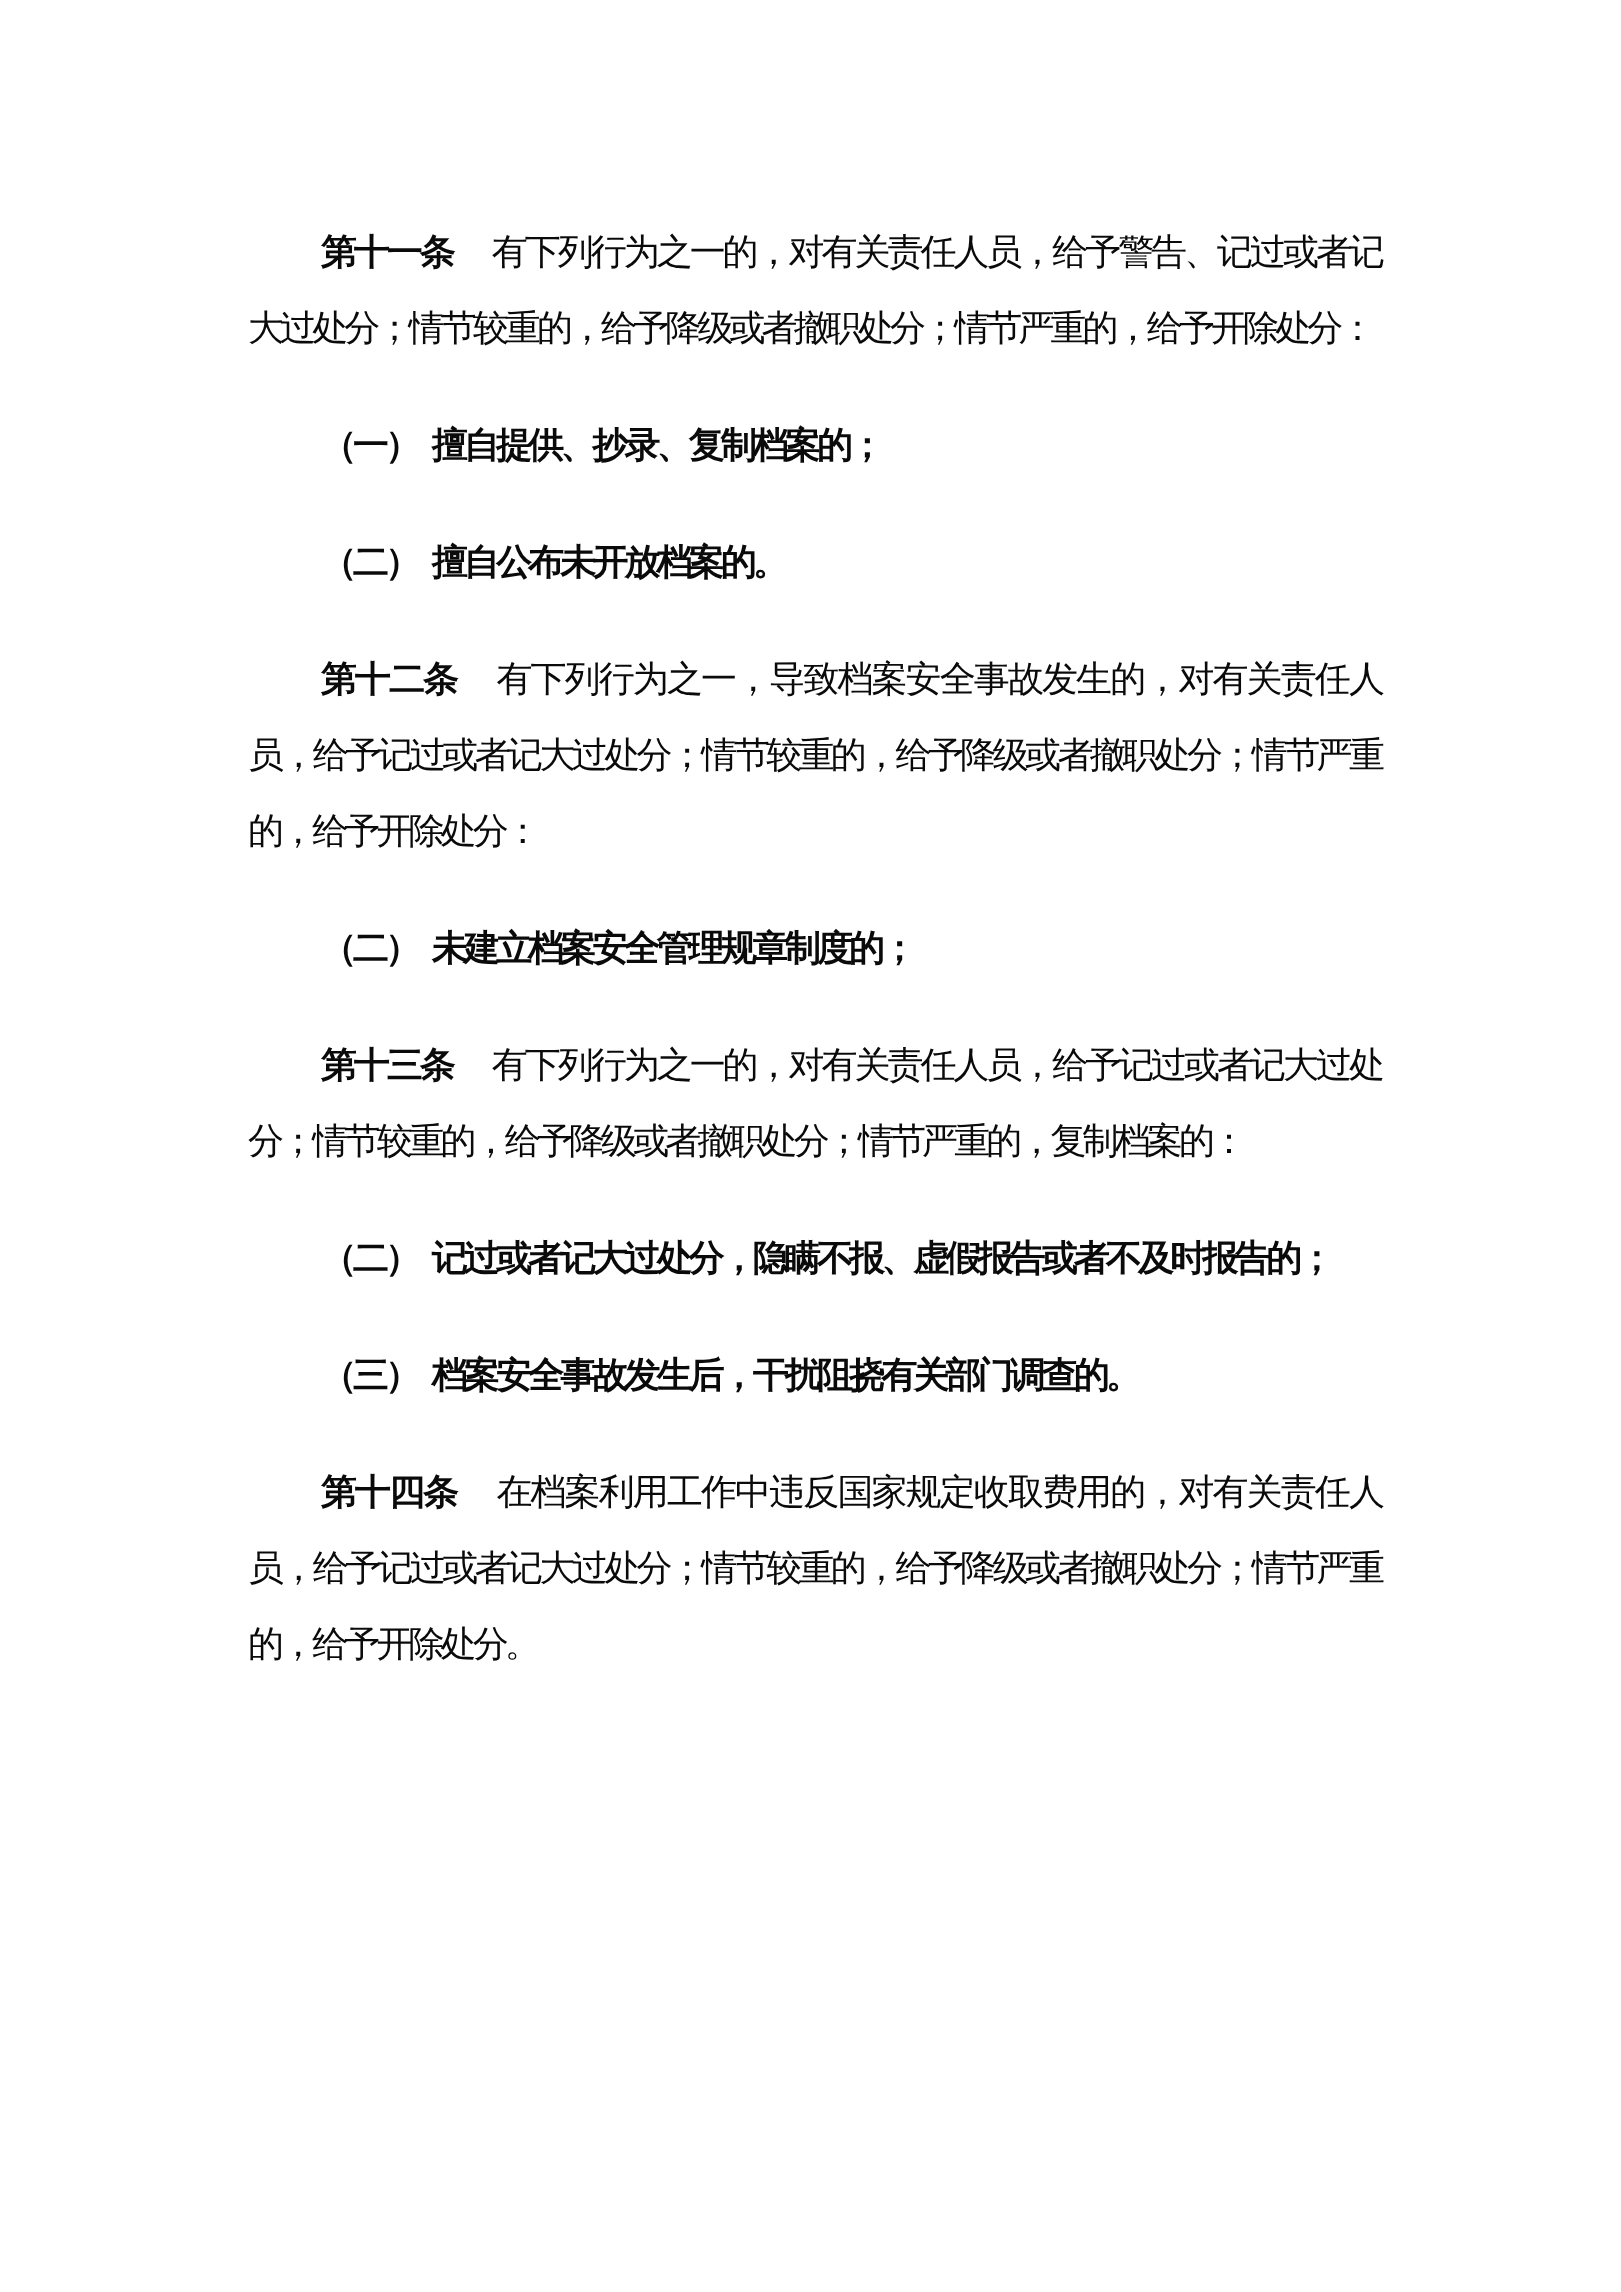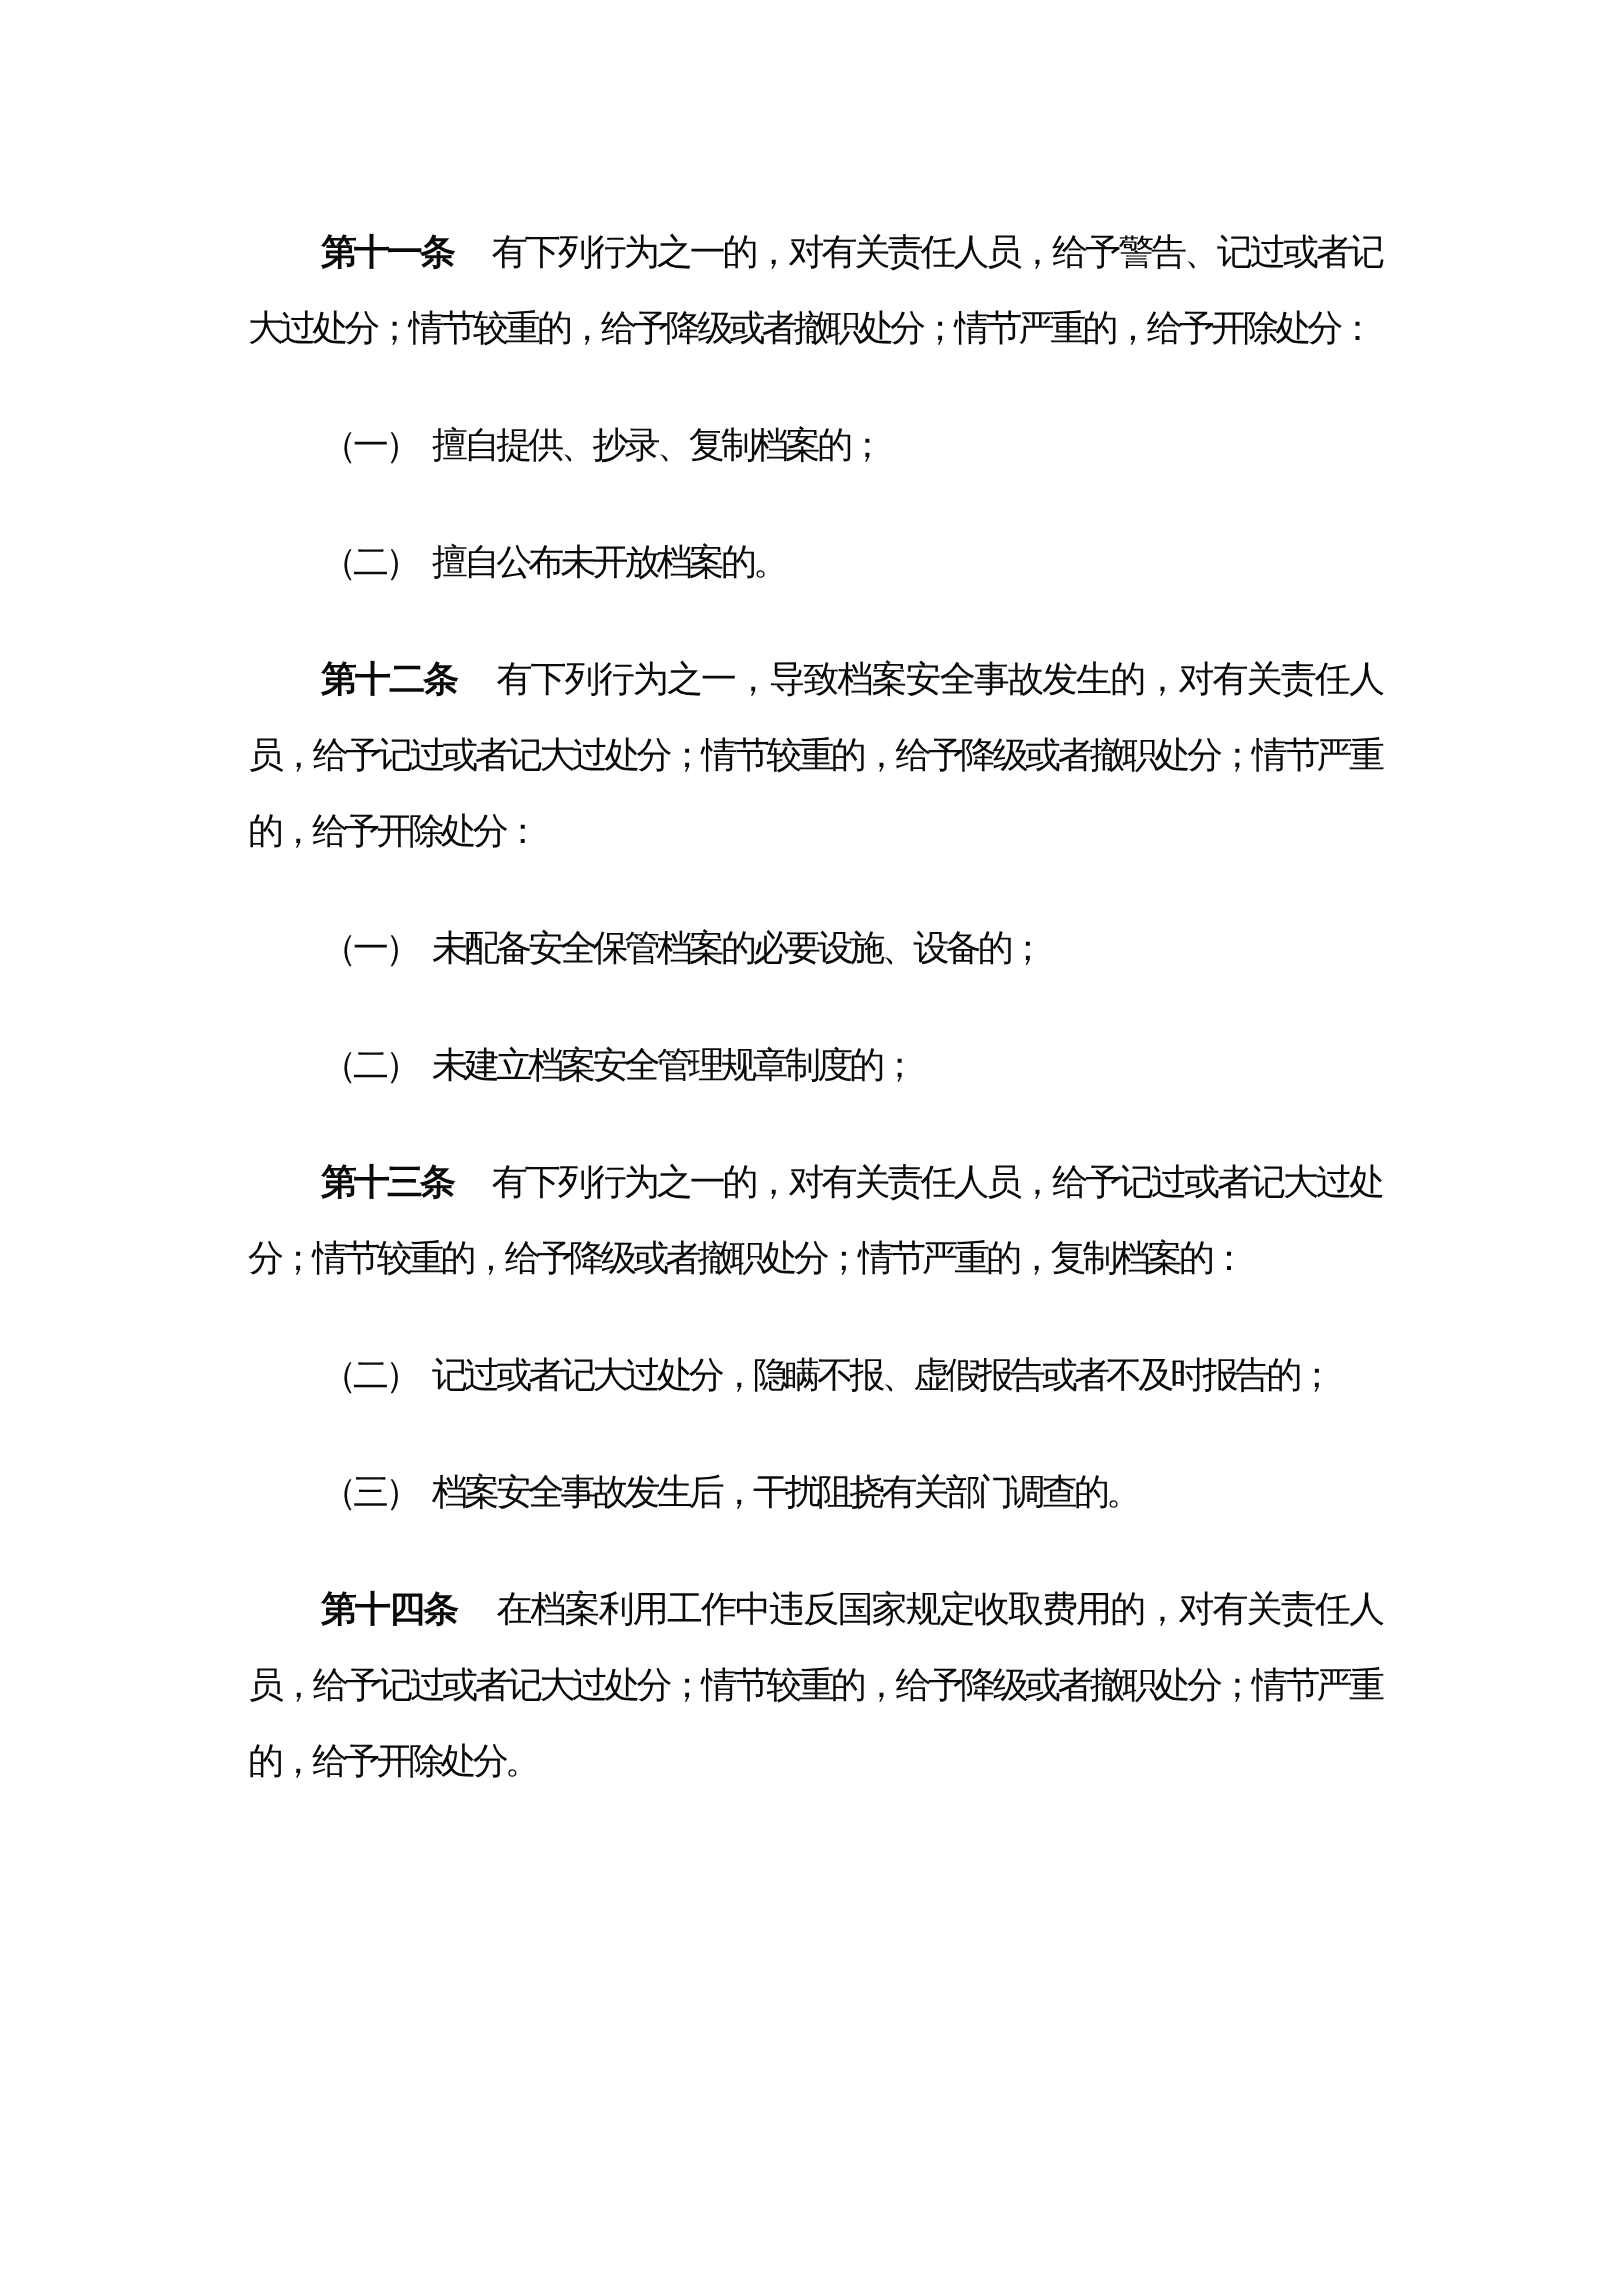--- a/index.html
+++ b/index.html
@@ -29,39 +29,39 @@
     line-height: 76px;
     letter-spacing: -3.9px;
     text-align: justify;
     text-indent: 2em;
     margin-bottom: 39px;
     word-break: normal;
   }
   .para.item {
     white-space: nowrap;
     text-align: left;
+    font-weight: bold;
   }
   .article-label {
     font-weight: bold;
     margin-right: 37px;
   }
   .item-marker {
     margin-right: 12.7px;
   }
 </style>
 </head>
 <body>
 
 <div class="page">
   <div class="doc" id="doc">
       <p class="para article"><span class="article-label">第十一条</span><span class="para-text">有下列行为之一的，对有关责任人员，给予警告、记过或者记大过处分；情节较重的，给予降级或者撤职处分；情节严重的，给予开除处分：</span></p>
       <p class="para item"><span class="item-marker">（一）</span><span class="para-text">擅自提供、抄录、复制档案的；</span></p>
       <p class="para item"><span class="item-marker">（二）</span><span class="para-text">擅自公布未开放档案的。</span></p>
       <p class="para article"><span class="article-label">第十二条</span><span class="para-text">有下列行为之一，导致档案安全事故发生的，对有关责任人员，给予记过或者记大过处分；情节较重的，给予降级或者撤职处分；情节严重的，给予开除处分：</span></p>
-      <p class="para item"><span class="item-marker">（一）</span><span class="para-text">未配备安全保管档案的必要设施、设备的；</span></p>
       <p class="para item"><span class="item-marker">（二）</span><span class="para-text">未建立档案安全管理规章制度的；</span></p>
       <p class="para article"><span class="article-label">第十三条</span><span class="para-text">有下列行为之一的，对有关责任人员，给予记过或者记大过处分；情节较重的，给予降级或者撤职处分；情节严重的，复制档案的：</span></p>
       <p class="para item"><span class="item-marker">（二）</span><span class="para-text">记过或者记大过处分，隐瞒不报、虚假报告或者不及时报告的；</span></p>
       <p class="para item"><span class="item-marker">（三）</span><span class="para-text">档案安全事故发生后，干扰阻挠有关部门调查的。</span></p>
       <p class="para article"><span class="article-label">第十四条</span><span class="para-text">在档案利用工作中违反国家规定收取费用的，对有关责任人员，给予记过或者记大过处分；情节较重的，给予降级或者撤职处分；情节严重的，给予开除处分。</span></p>
     </div>
 </div>
 
 
 </body></html>

